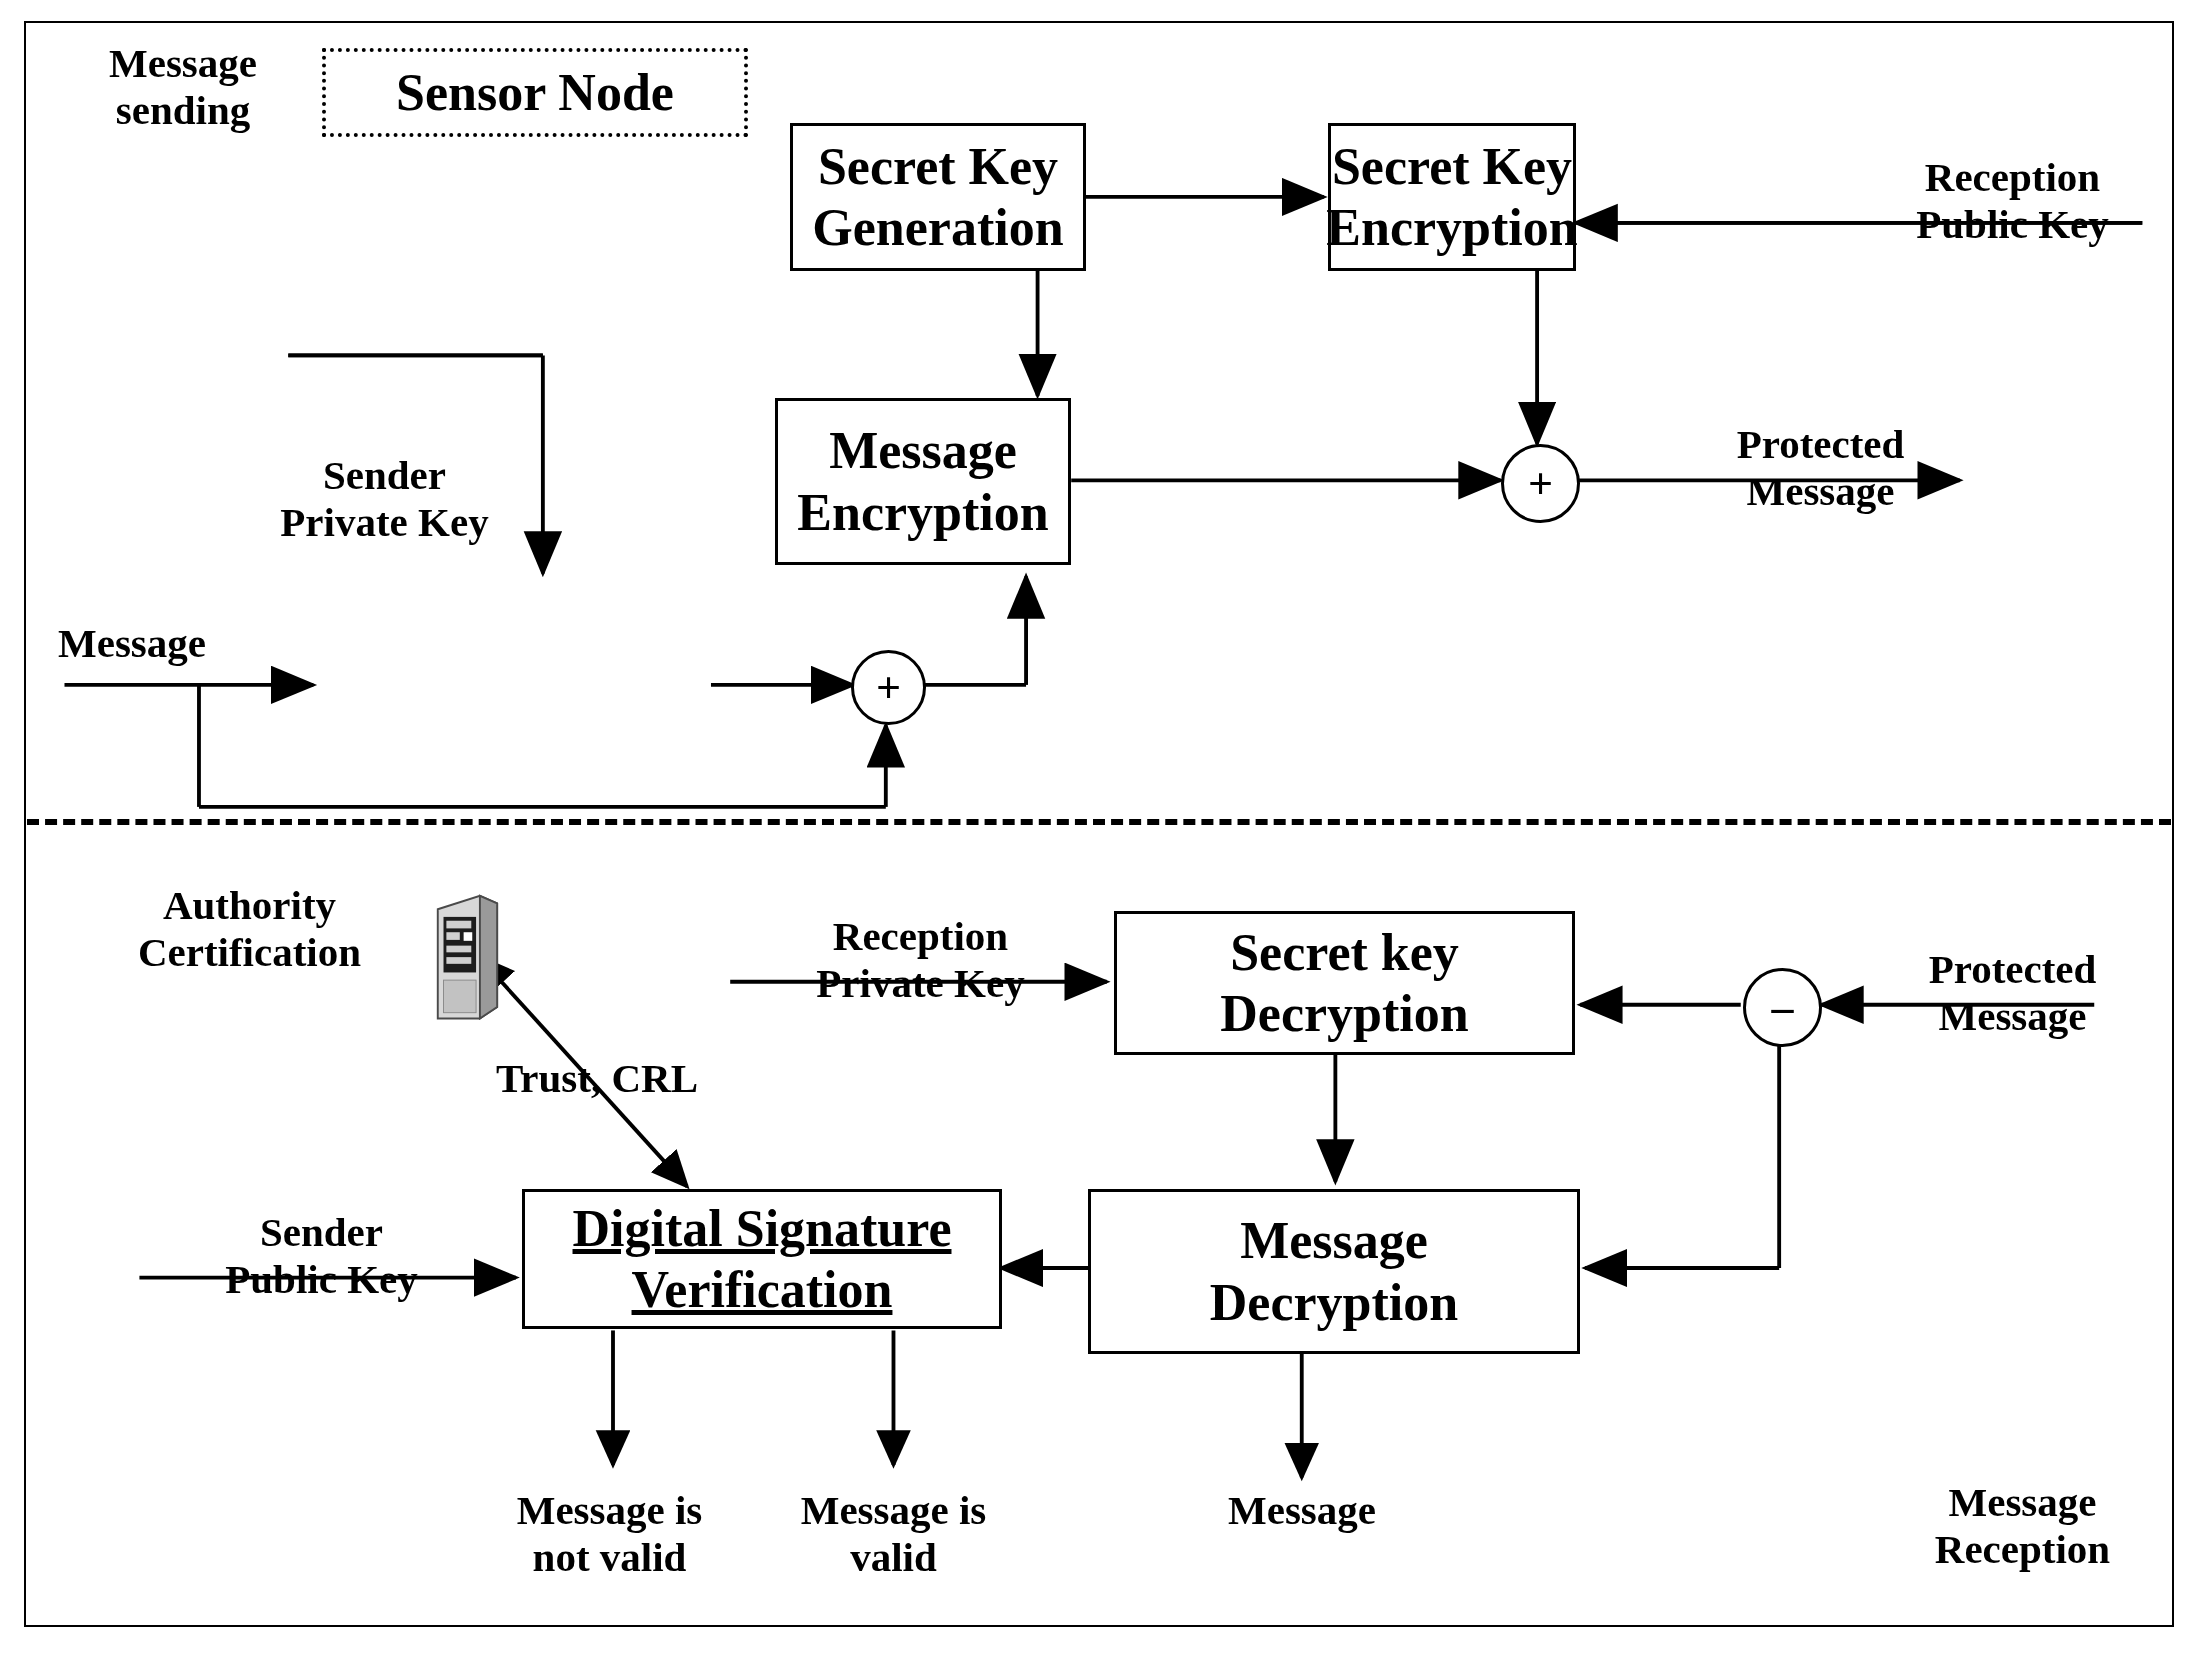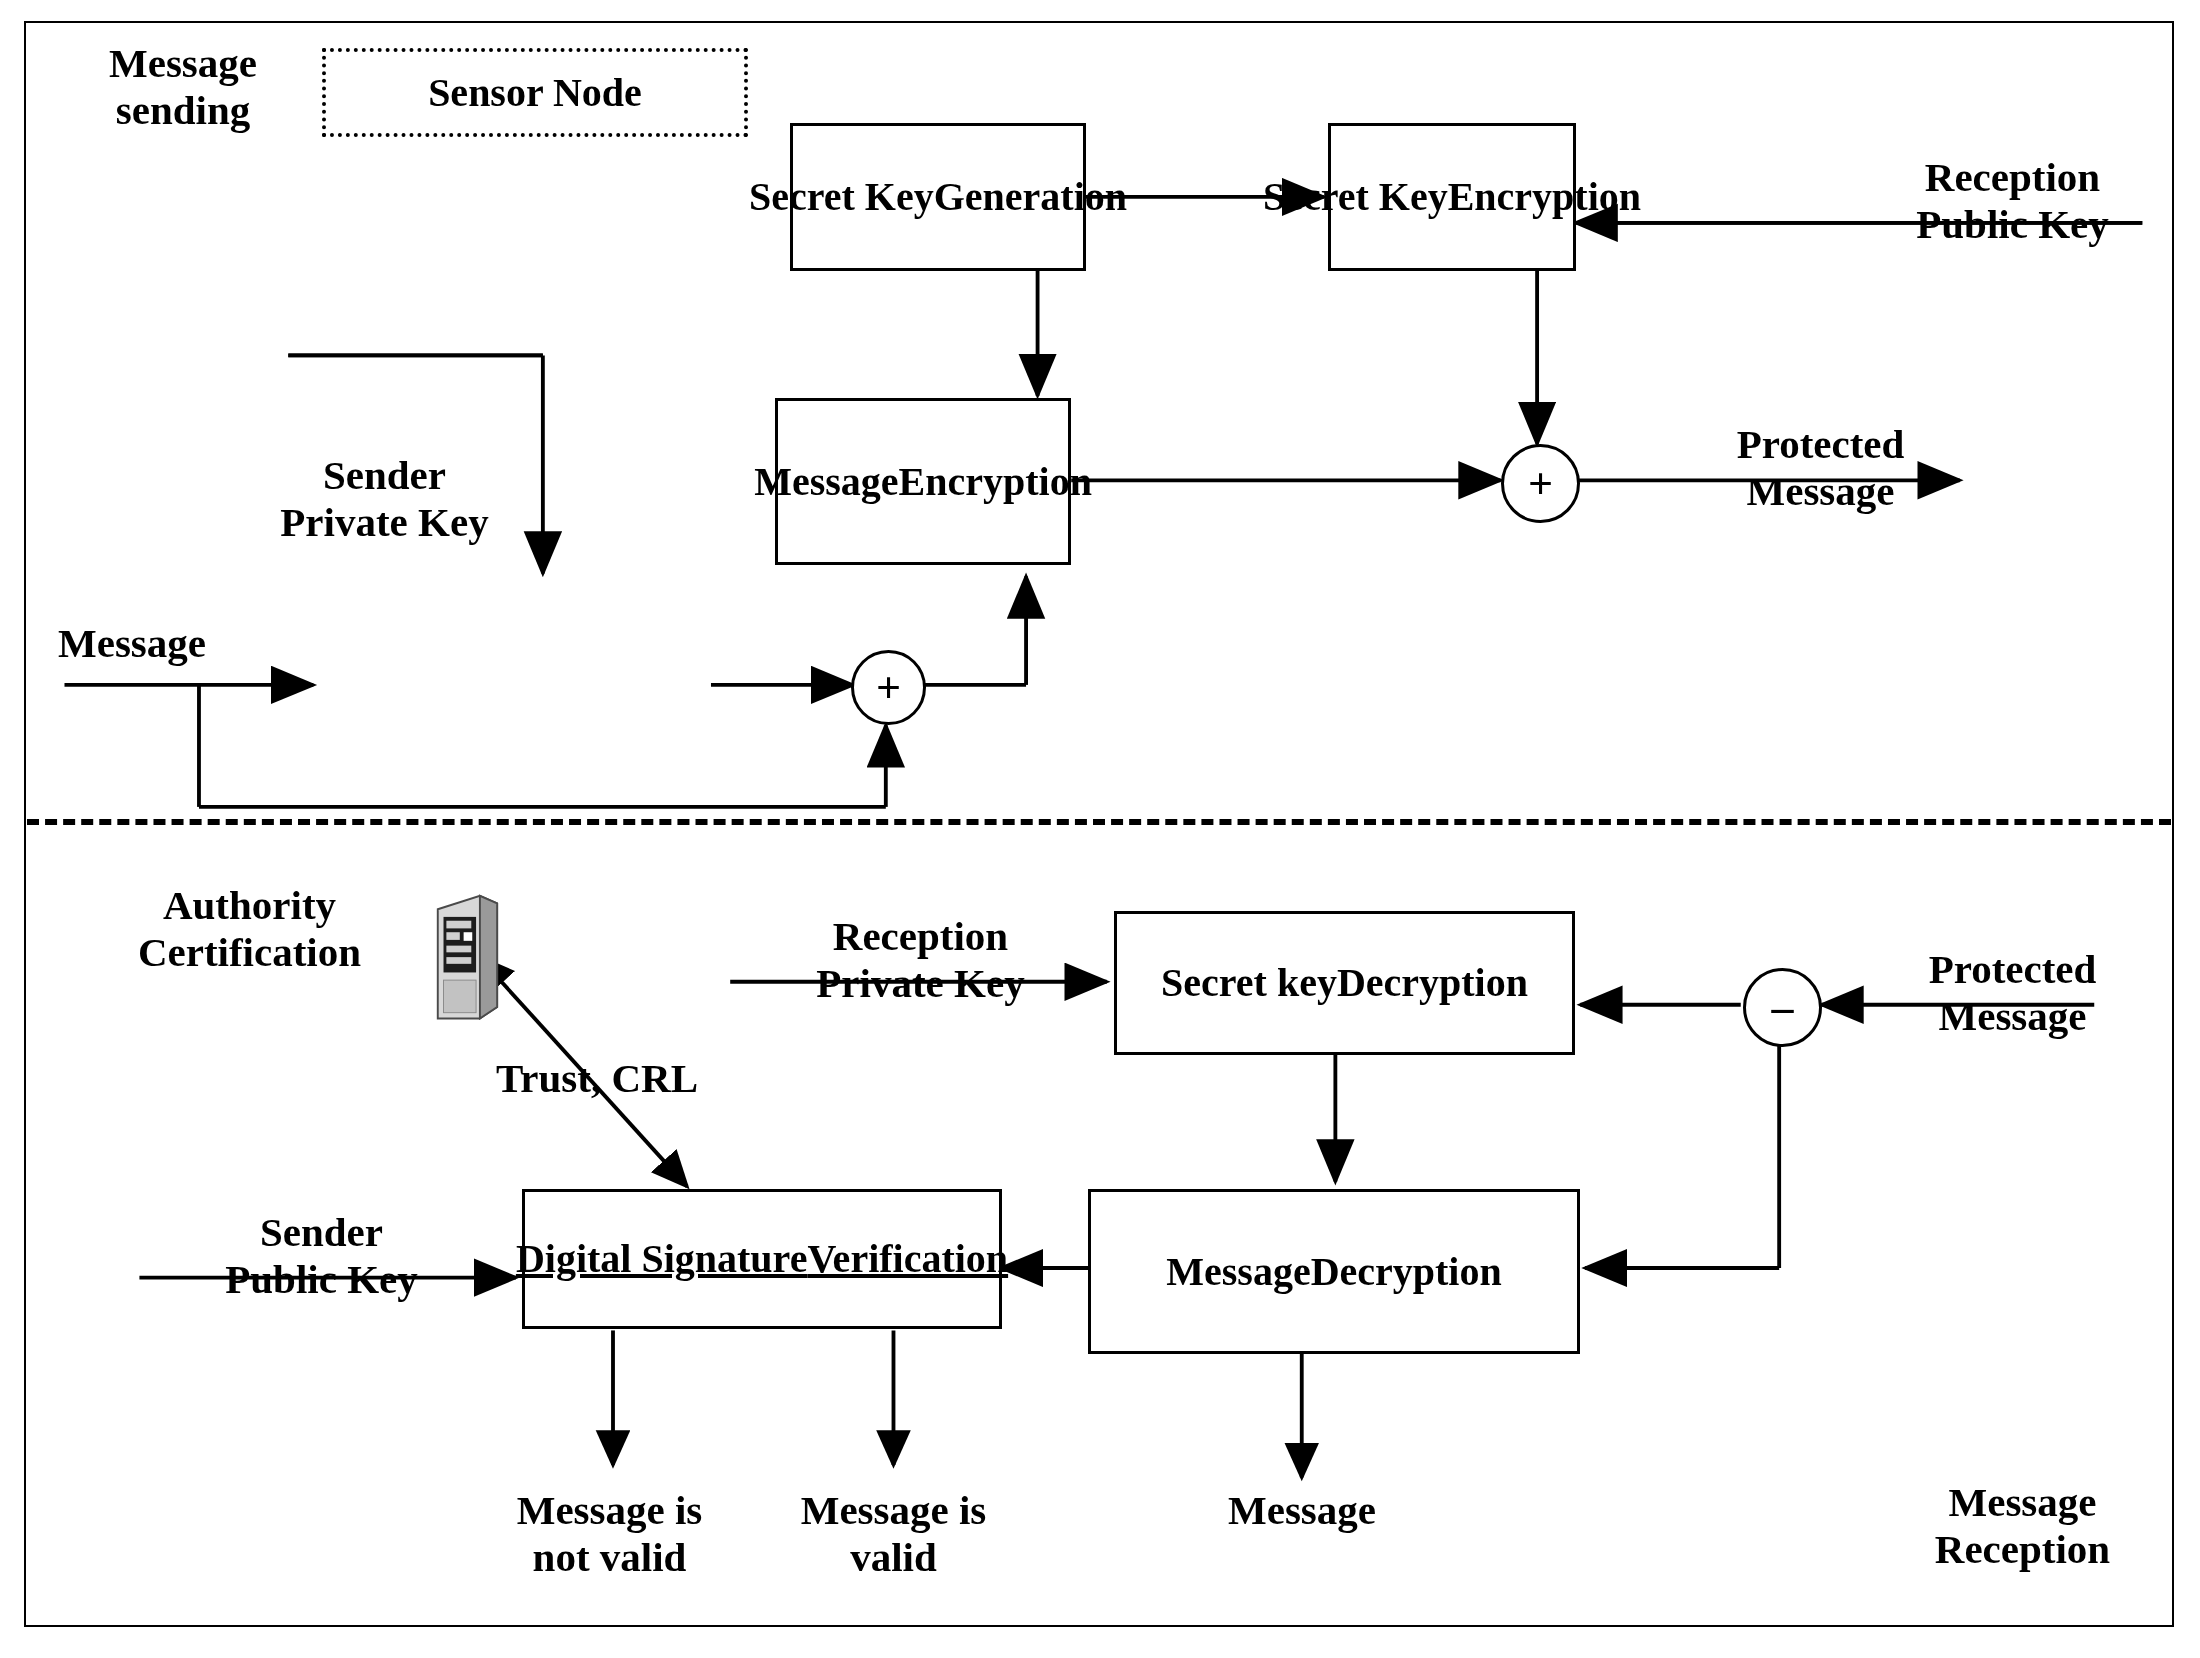--- a/index.html
+++ b/index.html
@@ -6,27 +6,27 @@
   #root{position:relative;width:2201px;height:1658px;background:#ffffff;
         font-family:"Liberation Serif","DejaVu Serif",serif;overflow:hidden;padding-left:26px;}
   .outer-border{position:absolute;left:24px;top:21px;width:2150px;height:1606px;
         border:2.9px solid #000;box-sizing:border-box;}
   .divider{position:absolute;left:27px;top:819px;width:2144px;height:0;
         border-top:6.7px dashed #000;}
   .sensor-node-box{position:absolute;left:322px;top:48px;width:426px;height:89px;
         border:4.8px dotted #000;box-sizing:border-box;display:flex;align-items:center;
         justify-content:center;}
   .proc-box{position:absolute;border:3.8px solid #000;box-sizing:border-box;
-        display:flex;flex-direction:row;align-items:center;justify-content:center;
+        display:flex;flex-direction:column;align-items:center;justify-content:center;
         background:#fff;line-height:1.18;}
   .proc-box span{display:block;text-align:center;white-space:nowrap;}
   .label{position:absolute;text-align:center;line-height:1.14;white-space:nowrap;font-weight:bold;}
   .label span{display:block;}
   .txt-big{font-size:41px;font-weight:bold;}
-  .txt-box{font-size:40px;font-weight:bold;}
+  .txt-box{font-size:52px;font-weight:bold;}
   svg.wires{position:absolute;left:0;top:0;width:2201px;height:1658px;pointer-events:none;}
   .op-circle{position:absolute;border:3.8px solid #000;border-radius:50%;
         background:#fff;display:flex;align-items:center;justify-content:center;
         font-size:44px;font-weight:bold;line-height:1;}
   .server-icon{position:absolute;}
 </style>
 </head>
 <body>
 
 <div id="root">

